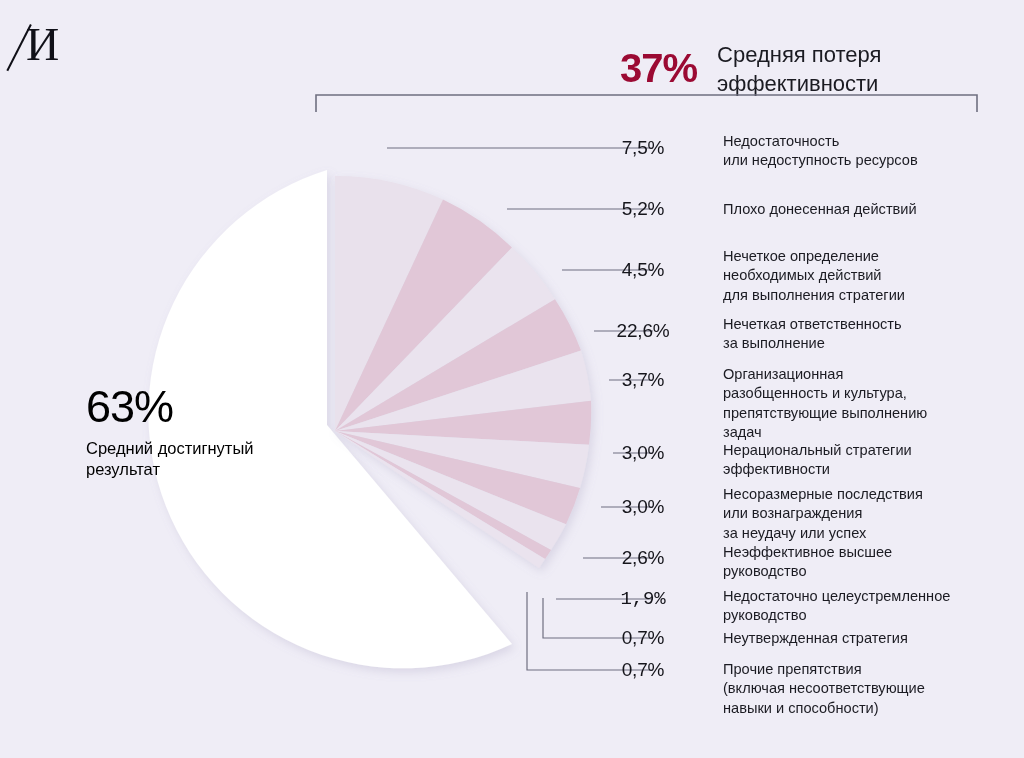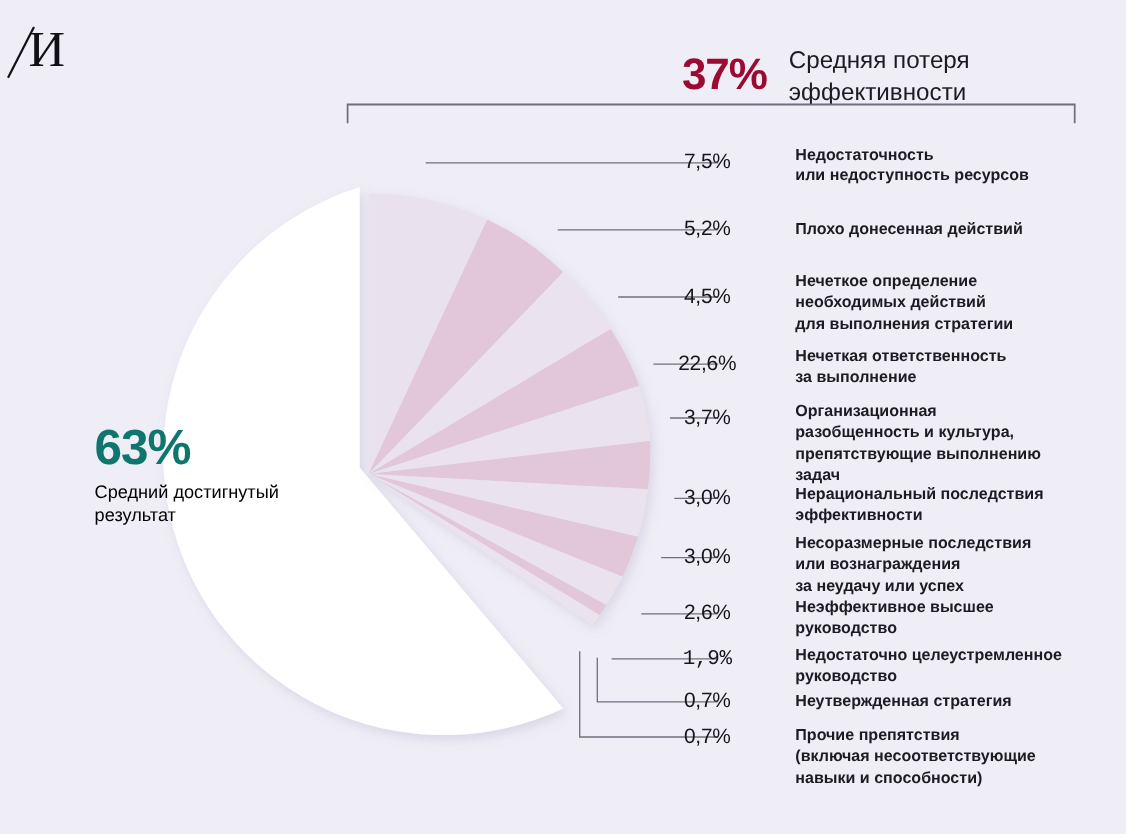--- a/index.html
+++ b/index.html
@@ -40,32 +40,32 @@
   .hdr-txt{
     font-size:22px;line-height:1.32;color:#1b1b22;
     padding-top:2px;white-space:pre-line;
   }
 
   
   #vec{position:absolute;left:0;top:0;}
 
   
   .center-block{position:absolute;left:86px;top:384px;width:300px;}
-  .center-pct{font-size:45px;font-weight:700;letter-spacing:-1px;line-height:1;color:#0f766e;}
+  .center-pct{font-size:45px;font-weight:400;letter-spacing:-1px;line-height:1;color:#000000;}
   .center-sub{margin-top:9px;font-size:16.5px;line-height:1.3;color:#000000;white-space:pre-line;}
 
   
   .row{position:absolute;left:0;width:1024px;}
   .row .pct{
     position:absolute;width:120px;text-align:center;left:583px;
     font-size:19px;color:#15151b;letter-spacing:-0.2px;
   }
   .row .lbl{
     position:absolute;left:723px;width:300px;
-    font-size:14.6px;line-height:1.33;color:#1b1b22;white-space:pre-line;font-weight:bold;
+    font-size:14.6px;line-height:1.33;color:#1b1b22;white-space:pre-line;
   }
 </style>
 </head>
 <body>
 
 <div id="stage">
 
   <div class="logo">
     <span>И</span>
     <span class="slash"></span>
@@ -150,21 +150,21 @@
       </div>
       <div class="row" style="top: 365px;">
         <div class="pct" style="top: 4px;">3,7%</div>
         <div class="lbl">Организационная
 разобщенность и культура,
 препятствующие выполнению
 задач</div>
       </div>
       <div class="row" style="top: 441px;">
         <div class="pct" style="top: 1px;">3,0%</div>
-        <div class="lbl">Нерациональный последствия
+        <div class="lbl">Нерациональный стратегии
 эффективности</div>
       </div>
       <div class="row" style="top: 485px;">
         <div class="pct" style="top: 11px;">3,0%</div>
         <div class="lbl">Несоразмерные последствия
 или вознаграждения
 за неудачу или успех</div>
       </div>
       <div class="row" style="top: 543px;">
         <div class="pct" style="top: 4px;">2,6%</div>

